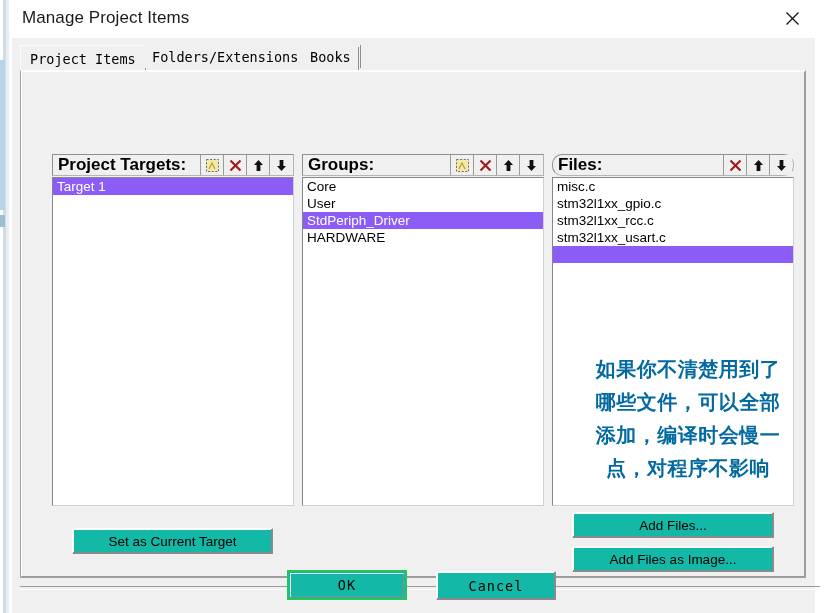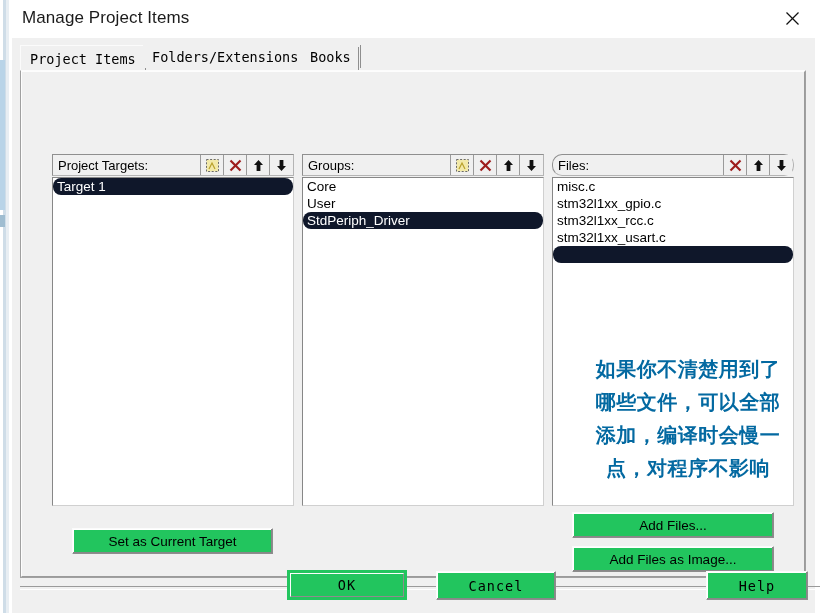--- a/index.html
+++ b/index.html
@@ -150,25 +150,26 @@
     height: 22px;
     box-sizing: border-box;
     border: 1px solid #b4b4b4;
     border-top-color: #8f8f8f;
     border-left-color: #8f8f8f;
     background: #f0f0f0;
     display: flex;
     align-items: center;
   }
   .col-label {
-    font-size: 13px;
+    font-size: 17px;
     color: #000;
     padding-left: 5px;
     white-space: nowrap;
     flex: 0 0 auto;
+    font-weight: bold;
   }
   .tool-group {
     position: absolute;
     right: 1px; top: 0px;
     height: 20px;
     display: flex;
   }
   .tool-btn {
     width: 23px;
     height: 20px;
@@ -196,23 +197,22 @@
   .listitem {
     height: 17px;
     line-height: 17px;
     font-size: 13.5px;
     color: #000;
     padding-left: 4px;
     white-space: nowrap;
     cursor: default;
   }
   .listitem.selected {
-    background: #0f172a;
+    background: #8b5cf6;
     color: #ffffff;
-    border-radius: 8px;
   }
   .listitem.selected.blank { color: transparent; }
 
   
   #annotation {
     position: absolute;
     left: 554px;
     top: 282px;
     width: 226px;
     font-family: "DejaVu Sans", sans-serif;
@@ -221,21 +221,21 @@
     line-height: 33px;
     color: #0369a1;
     text-align: center;
     letter-spacing: 0.5px;
   }
 
   
   .btn {
     position: absolute;
     box-sizing: border-box;
-    background: #22c55e;
+    background: #14b8a6;
     border: 1px solid #8d8d8d;
     border-top-color: #fbfbfb;
     border-left-color: #fbfbfb;
     box-shadow: inset -1px -1px 0 #888888, inset 1px 1px 0 #ffffff;
     display: flex;
     align-items: center;
     justify-content: center;
     font-size: 13.5px;
     color: #000;
     white-space: nowrap;
@@ -365,20 +365,21 @@
             <svg width="15" height="15" viewBox="0 0 15 15">
               <path d="M7.5 13 L12 8 L9.4 8 L9.4 2 L5.6 2 L5.6 8 L3 8 Z" fill="#111"></path>
             </svg>
           </div>
         </div>
       </div>
       <div class="listbox" style="left:281px; top:106px; width:242px; height:329px;">
         <div class="listitem">Core</div>
         <div class="listitem">User</div>
         <div class="listitem selected">StdPeriph_Driver</div>
+        <div class="listitem">HARDWARE</div>
       </div>
 
       <div class="col-header" style="left:531px; top:83px; width:242px;border-radius:10px;">
         <span class="col-label">Files:</span>
         <div class="tool-group">
           <div class="tool-btn">
             <svg width="15" height="15" viewBox="0 0 15 15">
               <line x1="2.5" y1="2.5" x2="12.5" y2="12.5" stroke="#9e1c1c" stroke-width="2.2"></line>
               <line x1="12.5" y1="2.5" x2="2.5" y2="12.5" stroke="#9e1c1c" stroke-width="2.2"></line>
             </svg>
@@ -422,18 +423,15 @@
     </div>
 
     <div id="bottom-sep"></div>
 
     <div class="btn mono default-focus" style="left:275px; top:532px; width:120px; height:30px;">
       <span class="btn-face">OK</span>
     </div>
     <div class="btn mono" style="left:424px; top:533px; width:120px; height:29px;">
       <span>Cancel</span>
     </div>
-    <div class="btn mono" style="left:694px; top:533px; width:102px; height:29px;">
-      <span>Help</span>
-    </div>
 
   </div>
 </div>
 
 </body></html>

